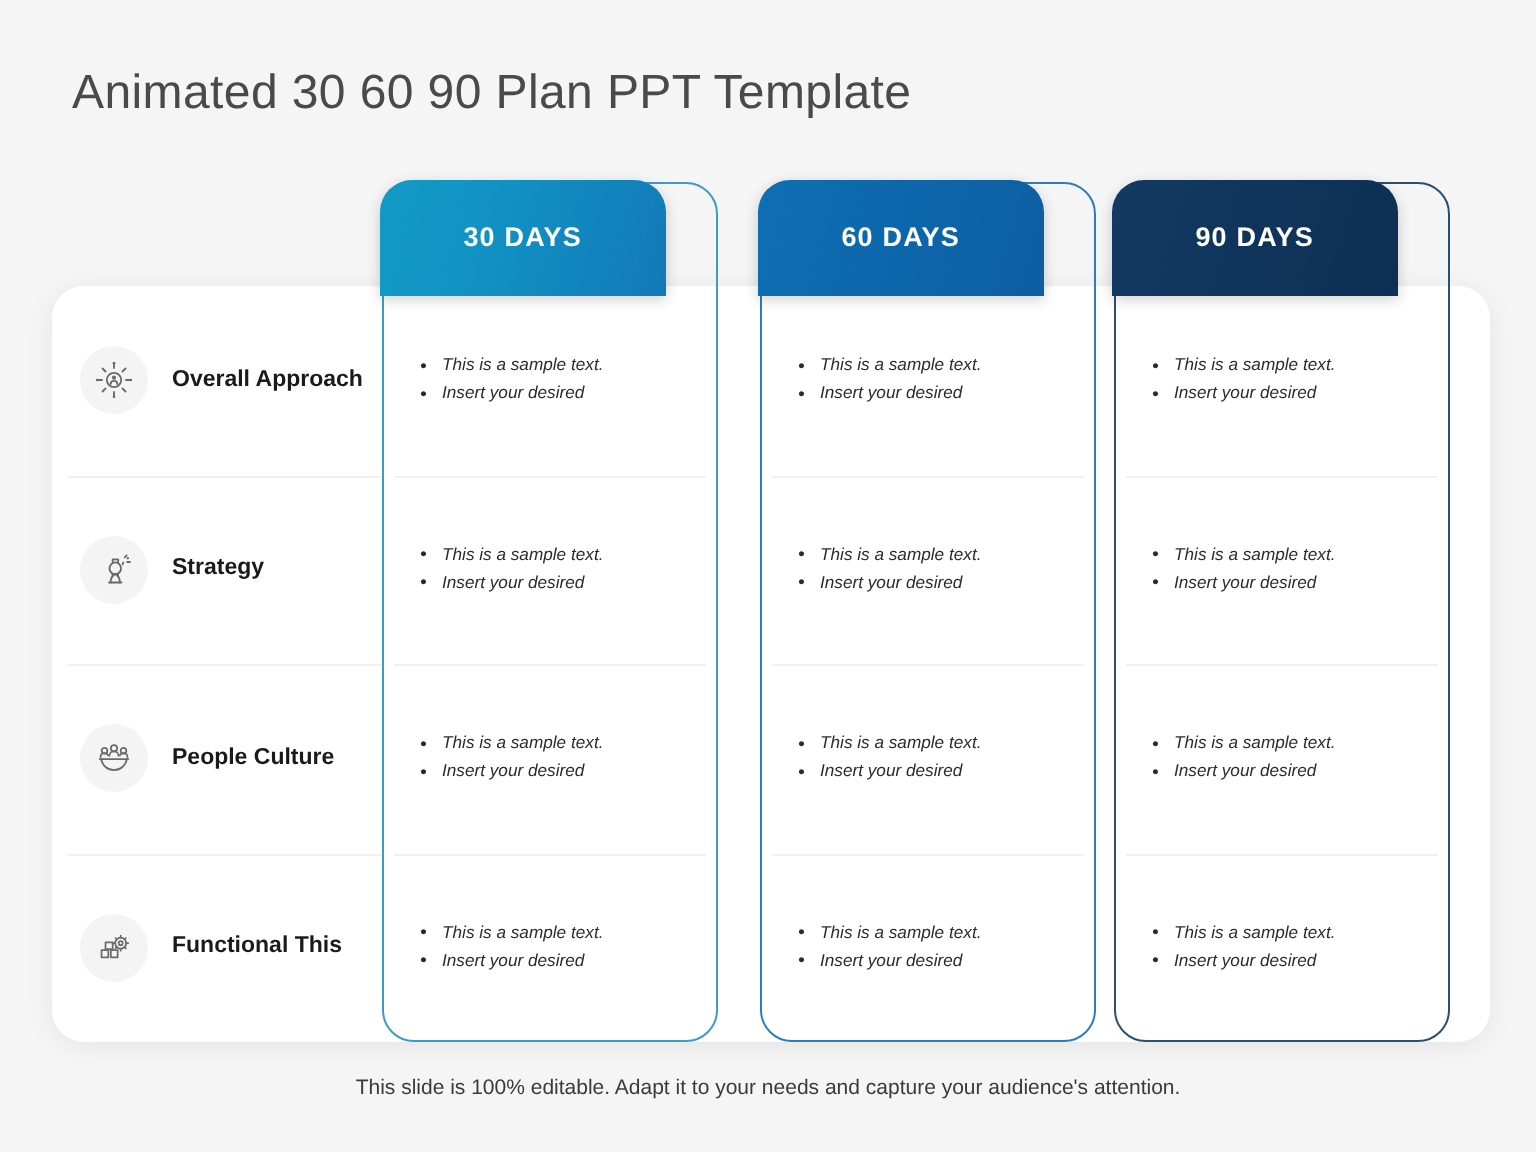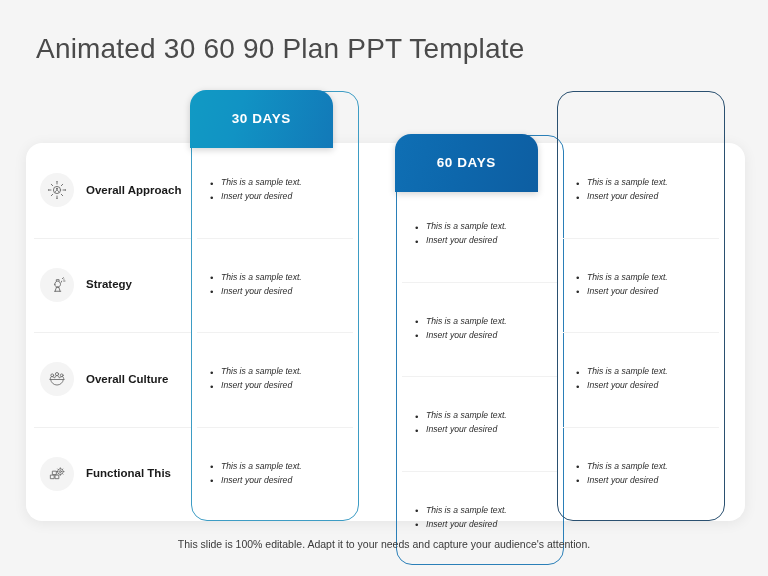--- a/index.html
+++ b/index.html
@@ -19,21 +19,21 @@
     position: absolute;
     inset: 0;
     background: #f5f5f5;
   }
 
   
   .slide-title {
     position: absolute;
     left: 36px;
     top: 33px;
-    font-size: 28px;
+    font-size: 24px;
     font-weight: 400;
     color: #4a4a4a;
     letter-spacing: 0.2px;
     white-space: nowrap;
   }
 
   
   .panel {
     position: absolute;
     left: 26px;
@@ -100,21 +100,21 @@
     pointer-events: none;
   }
   .col {
     position: absolute;
     top: 91px;
     width: 168px;
     height: 430px;
     pointer-events: auto;
   }
   .col-0 { left: 191px; }
-  .col-1 { left: 396px; margin-top: 44px; }
+  .col-1 { left: 380px; }
   .col-2 { left: 557px; }
 
   .col-body {
     position: absolute;
     left: 0; top: 0;
     width: 100%;
     height: 100%;
     box-sizing: border-box;
     border-radius: 16px;
     border: 1.2px solid #3d9cc4;
@@ -259,21 +259,21 @@
           <circle cx="12" cy="6.1" r="1.9"></circle>
           <path d="M9.3 10.6c0-1.5 1.2-2.6 2.7-2.6s2.7 1.1 2.7 2.6"></path>
           <circle cx="6.3" cy="7.6" r="1.7"></circle>
           <path d="M3.9 11.4c0-1.4 1.1-2.4 2.4-2.4 1 0 1.9.6 2.2 1.4"></path>
           <circle cx="17.7" cy="7.6" r="1.7"></circle>
           <path d="M20.1 11.4c0-1.4-1.1-2.4-2.4-2.4-1 0-1.9.6-2.2 1.4"></path>
           <path d="M3.4 12.6h17.2"></path>
           <path d="M4.3 12.6c.6 4 3.9 6.6 7.7 6.6s7.1-2.6 7.7-6.6"></path>
         </svg>
       </span>
-      <span class="rail-label">Overall Culture</span>
+      <span class="rail-label">People Culture</span>
     </div>
 
     <div class="rail-row">
       <span class="icon-circle">
         <svg width="20" height="20" viewBox="0 0 24 24" fill="none" stroke="#6b6b6b" stroke-width="1.05" stroke-linecap="round" stroke-linejoin="round">
           <path d="M4.5 13.3h4.1v4.3H4.5z"></path>
           <path d="M10.1 13.3h4.1v4.3h-4.1z"></path>
           <path d="M6.9 8.6h4.3v4.1H6.9z"></path>
           <path d="M12.7 9.1c0-1.8 1.5-3.3 3.3-3.3s3.3 1.5 3.3 3.3-1.5 3.3-3.3 3.3-3.3-1.5-3.3-3.3z"></path>
           <circle cx="16" cy="9.1" r="1.2"></circle>
@@ -345,20 +345,21 @@
           <ul>
             <li>This is a sample text.</li>
             <li>Insert your desired</li>
           </ul>
         </div>
       </div>
     </div>
 
     <div class="col col-2">
       <div class="col-body"></div>
+      <div class="col-head">90 DAYS</div>
       <div class="col-cells">
         <div class="cell">
           <ul>
             <li>This is a sample text.</li>
             <li>Insert your desired</li>
           </ul>
         </div>
         <div class="cell">
           <ul>
             <li>This is a sample text.</li>

